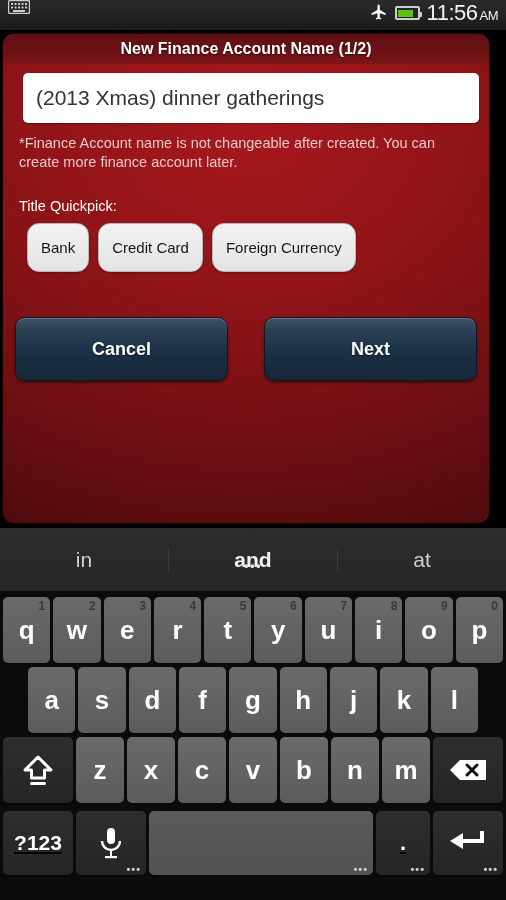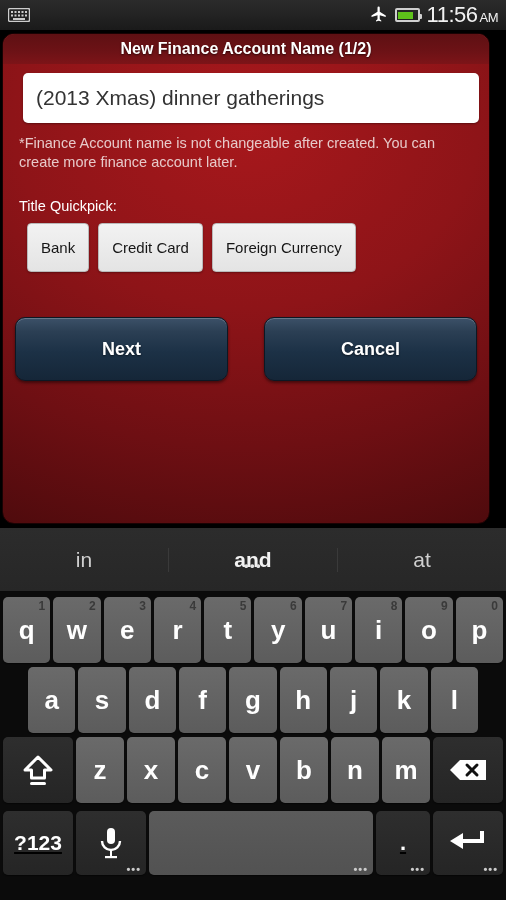--- a/index.html
+++ b/index.html
@@ -7,21 +7,21 @@
   body {
     width:506px; height:900px;
     font-family:"Liberation Sans", sans-serif;
     overflow:hidden; position:relative;
   }
 
   
   #status-bar {
     position:absolute; left:0; top:0; width:506px; height:30px;
     background:linear-gradient(180deg,#2b2b2b 0%,#232323 50%,#1a1a1a 100%);
-    display:flex; align-items:center; padding:12px 8px;
+    display:flex; align-items:flex-start; padding:0 8px;
   }
   #status-bar .left { display:flex; align-items:center; gap:6px; flex:1; }
   #status-bar .right { display:flex; align-items:center; gap:7px; }
   .kbd-icon { width:22px; height:14px; position:relative; }
   .plane-icon { color:#fff; font-size:17px; line-height:1; }
   .battery { width:25px; height:14px; border:2px solid #cfcfcf; border-radius:2px;
     position:relative; display:flex; align-items:center; padding:1.5px; }
   .battery::after { content:""; position:absolute; right:-4px; top:3.5px;
     width:3px; height:5px; background:#cfcfcf; border-radius:0 1px 1px 0; }
   .battery .fill { height:100%; width:84%; background:#5ec11a; }
@@ -70,21 +70,21 @@
   }
 
   #quickpick-label {
     margin:27px 0 0 16px; color:#fff; font-size:14.5px;
   }
   #quickpick-row {
     margin:9px 0 0 24px; display:flex; gap:9px; align-items:flex-start;
   }
   .qp-btn {
     background:linear-gradient(180deg,#f2f2f2 0%,#e4e4e4 100%);
-    border:1px solid #b9b9b9; border-radius:4px;
+    border:1px solid #b9b9b9; border-radius:12px;
     color:#161616; font-size:15px;
     padding:15px 13px; min-width:62px; text-align:center;
     box-shadow:0 1px 2px rgba(0,0,0,.3);
     cursor:pointer;
   }
 
   #action-row {
     position:absolute; left:0; top:283px; width:100%;
     display:flex; justify-content:space-between; padding:0 12px;
   }
@@ -211,22 +211,22 @@
 
     <div id="quickpick-label">Title Quickpick:</div>
 
     <div id="quickpick-row">
       <button class="qp-btn">Bank</button>
       <button class="qp-btn">Credit Card</button>
       <button class="qp-btn">Foreign Currency</button>
     </div>
 
     <div id="action-row">
+      <button class="action-btn">Cancel</button>
       <button class="action-btn">Next</button>
-      <button class="action-btn">Cancel</button>
     </div>
 
   </div>
 </div>
 
 <div id="keyboard">
 
   <div id="suggestion-bar">
     <div class="sugg">
       <span>in</span>

